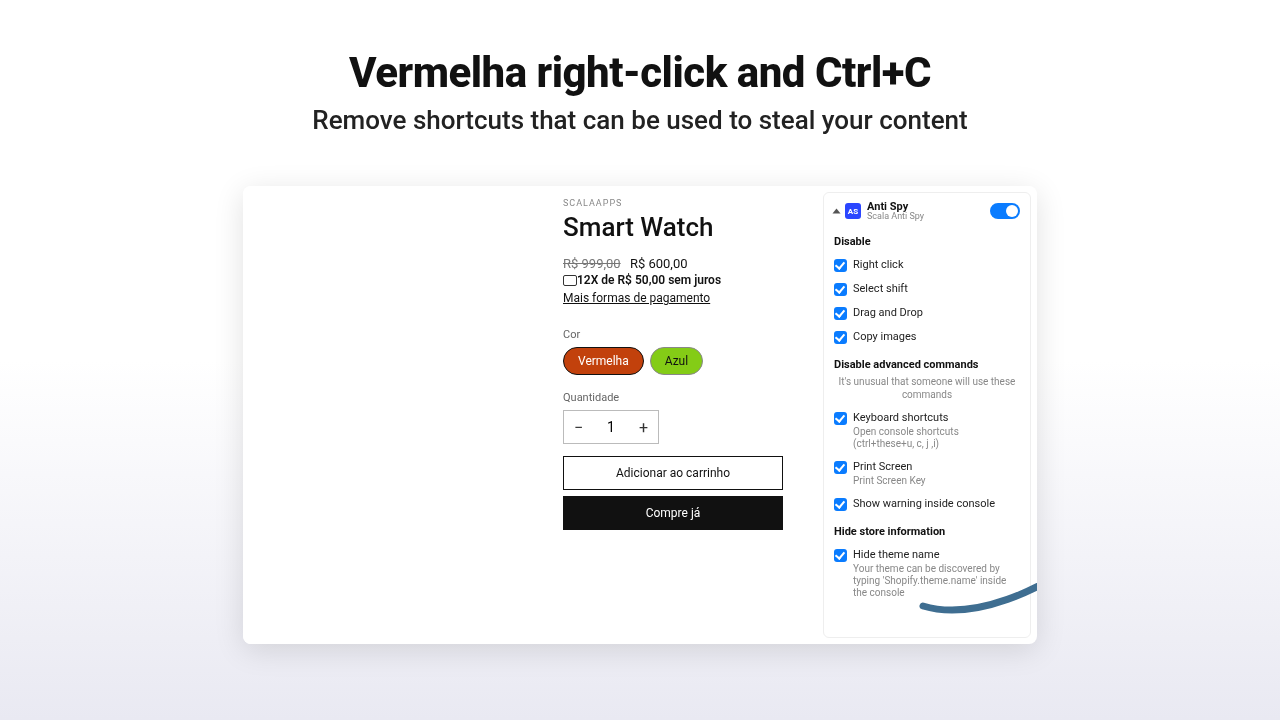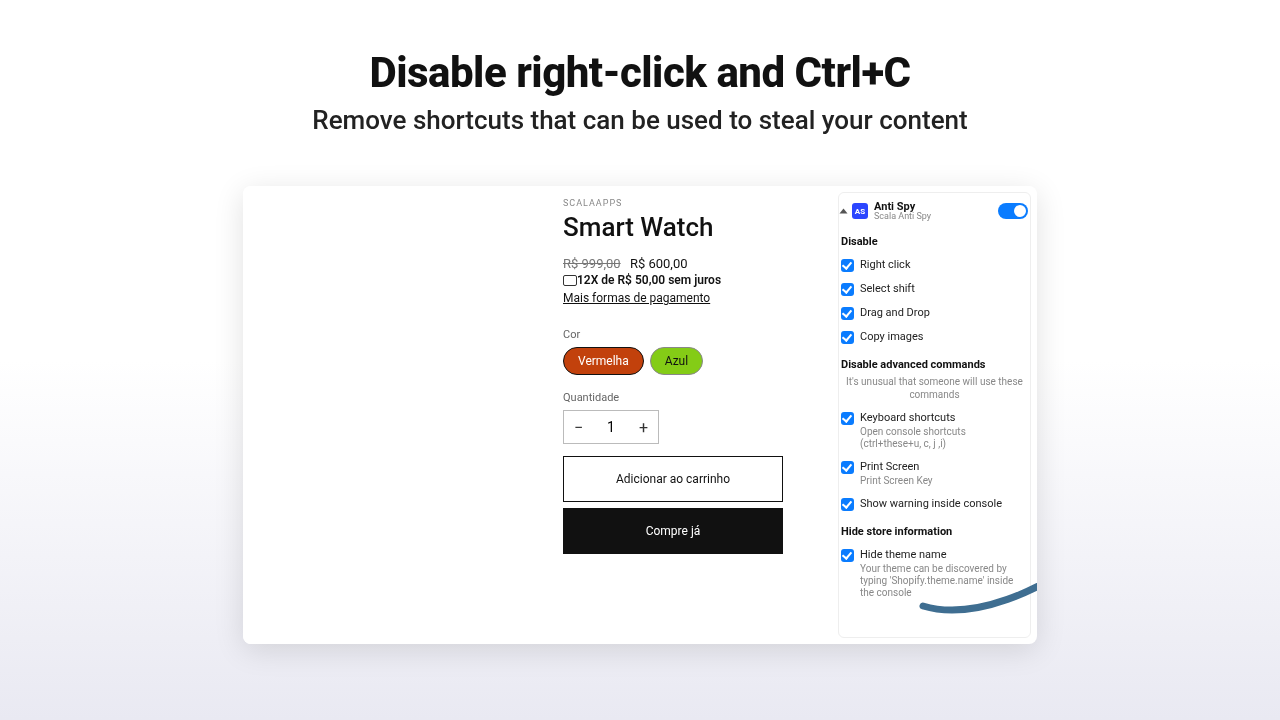--- a/index.html
+++ b/index.html
@@ -24,26 +24,26 @@
   .install { margin-top:2px; font-size:12px; font-weight:600; color:#111; display:flex; align-items:center; }
   .install .badge { display:inline-block; width:14px; height:11px; border:1.5px solid #333; border-radius:2px; position:relative; }
   .p-link { font-size:12px; text-decoration:underline; color:#111; margin-top:4px; display:inline-block; }
   .opt-label { font-size:11px; color:#666; margin-top:22px; }
   .pill-row { margin-top:6px; display:flex; gap:6px; }
   .pill { font-size:12px; padding:6px 14px; border-radius:18px; border:1px solid #888; background:#84cc16; color:#111; }
   .pill.sel { background:#c2410c; color:#fff; border-color:#111; }
   .qty-label { font-size:11px; color:#666; margin-top:16px; }
   .qty-box { margin-top:6px; width:96px; height:34px; border:1px solid #bbb; display:flex; align-items:center; justify-content:space-between; padding:0 10px; font-size:14px; }
   .qty-btn { font-size:16px; color:#333; cursor:pointer; user-select:none; }
-  .btn { width:220px; height:46px; display:flex; align-items:center; justify-content:center; font-size:12px; margin-top:12px; }
+  .btn { width:220px; height:34px; display:flex; align-items:center; justify-content:center; font-size:12px; margin-top:12px; }
   .btn-outline { border:1px solid #111; color:#111; background:#fff; }
   .btn-solid { background:#111; color:#fff; margin-top:6px; }
 
   
-  .panel { position:absolute; right:6px; top:6px; width:193px; height:446px; background:#fff; border:1px solid #eee; border-radius:6px; padding:8px 2px; overflow:hidden; }
+  .panel { position:absolute; right:6px; top:6px; width:208px; height:446px; background:#fff; border:1px solid #eee; border-radius:6px; padding:8px 10px; overflow:hidden; }
   .panel::-webkit-scrollbar{width:4px}
   .app-row { display:flex; align-items:center; gap:6px; }
   .caret { width:0;height:0;border-top:4px solid transparent;border-bottom:4px solid transparent;border-right:5px solid #555; transform:rotate(90deg);}
   .app-icon { width:16px; height:16px; background:#2b46ff; border-radius:3px; display:flex; align-items:center; justify-content:center; color:#fff; font-size:8px; font-weight:700;}
   .app-name { font-size:11px; font-weight:700; color:#111; line-height:1; }
   .app-sub  { font-size:9px; color:#888; line-height:1; }
   .toggle { margin-left:auto; width:30px; height:16px; background:#0a7cff; border-radius:10px; position:relative; }
   .toggle::after { content:""; position:absolute; right:2px; top:2px; width:12px; height:12px; background:#fff; border-radius:50%; }
   .sec-title { font-size:11px; font-weight:700; color:#111; margin-top:14px; }
   .chk-row { display:flex; align-items:flex-start; gap:6px; margin-top:10px; }
@@ -51,21 +51,21 @@
   .chk::after{content:"";position:absolute;left:3px;top:1px;width:4px;height:7px;border:solid #fff;border-width:0 2px 2px 0;transform:rotate(40deg);}
   .chk-label { font-size:11px; color:#222; line-height:1.2;text-align:right;}
   .chk-sub { font-size:10px; color:#888; line-height:1.2; margin-left:19px; margin-top:1px;}
   .sec-note { font-size:10px; color:#888; margin-top:4px; line-height:1.3;text-align:center;}
 
   .arrow-svg { position:absolute; left:670px; top:355px; width:200px; height:80px; pointer-events:none; }
 </style>
 </head>
 <body>
 
-<h1 class="hero-title">Disable right-click and Ctrl+C</h1>
+<h1 class="hero-title">Vermelha right-click and Ctrl+C</h1>
 <div class="hero-sub">Remove shortcuts that can be used to steal your content</div>
 
 <div class="card">
 
   <div class="product-area">
 
     <div class="prod-info">
       <div class="vendor">SCALAAPPS</div>
       <div class="p-title">Smart Watch</div>
       <div class="price-row">

